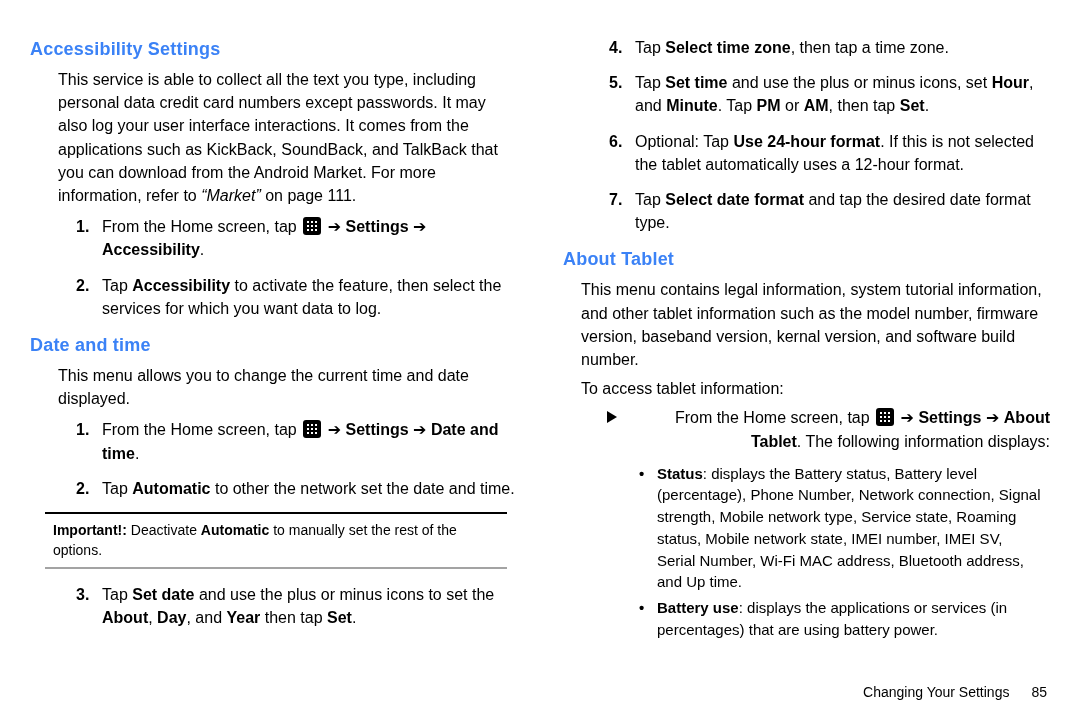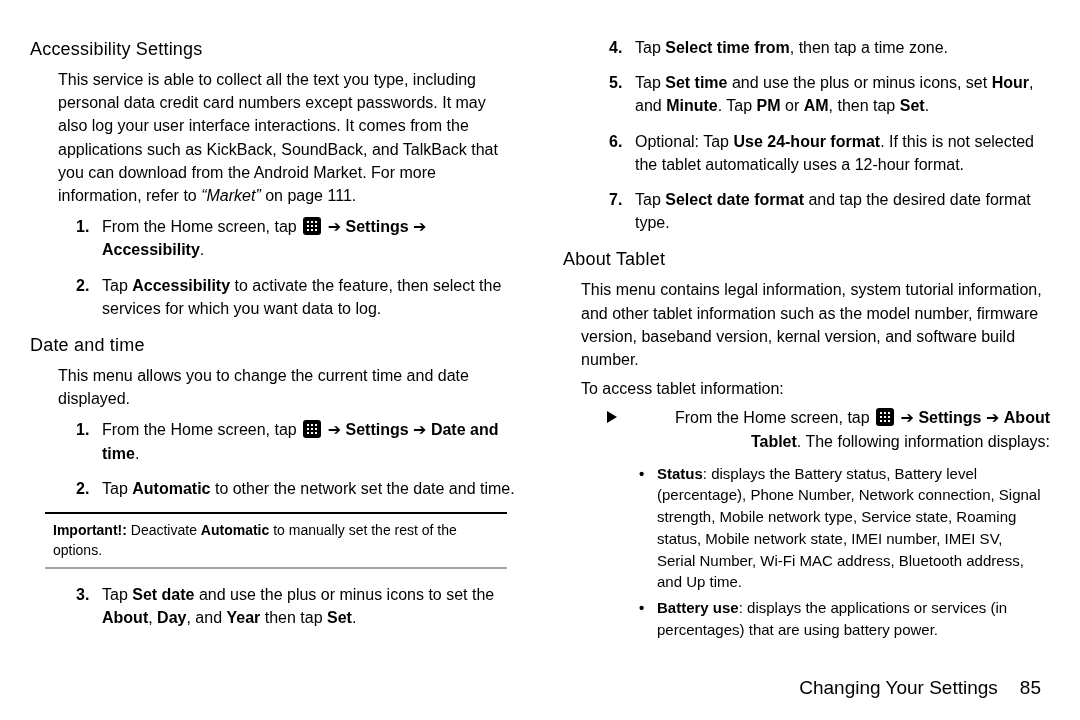--- a/index.html
+++ b/index.html
@@ -15,23 +15,23 @@
     position:relative;
   }
   .cols{
     column-count:2;
     column-gap:46px;
     column-fill:auto;
     height:640px;
   }
   .cols > *{break-inside:avoid-column;}
   h2.sect{
-    color:#000000;
+    color:#3b82f6;
     font-family:Arial,Helvetica,sans-serif;
-    font-weight:400;
+    font-weight:700;
     font-size:18px;
     margin:0 0 6px 0;
     letter-spacing:0.2px;
   }
   p.body{
     margin:0 0 8px 0;
     padding-left:28px;
   }
   p.body-noindent{
     margin:2px 0 6px 0;
@@ -108,23 +108,23 @@
   .noteblock{
     border-top:2px solid #000;
     border-bottom:2px solid #a3a3a3;
     margin:12px 10px 14px 15px;
     padding:6px 8px;
     font-family:"Helvetica Neue",Arial,sans-serif;
     font-size:14px;
   }
   .footer{
     position:absolute;
-    right:39px;
+    right:33px;
     bottom:18px;
-    font-size:19px;
+    font-size:14px;
   }
   .footer .chapter{margin-right:22px;}
   .cond{font-family:"Arial Narrow","Helvetica Neue",Arial,sans-serif;font-stretch:condensed;}
 </style>
 </head>
 <body>
 
 <div class="cols">
 
   <h2 class="sect">Accessibility Settings</h2>
@@ -166,21 +166,21 @@
   <ol class="steps">
     <li>
       <span class="num">3.</span>
       <span>Tap </span><span class="b">Set date</span><span> and use the plus or minus icons to set the </span><span class="b">About</span><span>, </span><span class="b">Day</span><span>, and </span><span class="b">Year</span><span> then tap </span><span class="b">Set</span><span>.</span>
     </li>
   </ol>
 
   <ol class="steps" style="margin-top:0">
     <li>
       <span class="num">4.</span>
-      <span>Tap </span><span class="b">Select time from</span><span>, then tap a time zone.</span>
+      <span>Tap </span><span class="b">Select time zone</span><span>, then tap a time zone.</span>
     </li>
     <li>
       <span class="num">5.</span>
       <span>Tap </span><span class="b">Set time</span><span> and use the plus or minus icons, set </span><span class="b">Hour</span><span>, and </span><span class="b">Minute</span><span>. Tap </span><span class="b">PM</span><span> or </span><span class="b">AM</span><span>, then tap </span><span class="b">Set</span><span>.</span>
     </li>
     <li>
       <span class="num">6.</span>
       <span>Optional: Tap </span><span class="b">Use 24-hour format</span><span>. If this is not selected the tablet automatically uses a 12-hour format.</span>
     </li>
     <li>

